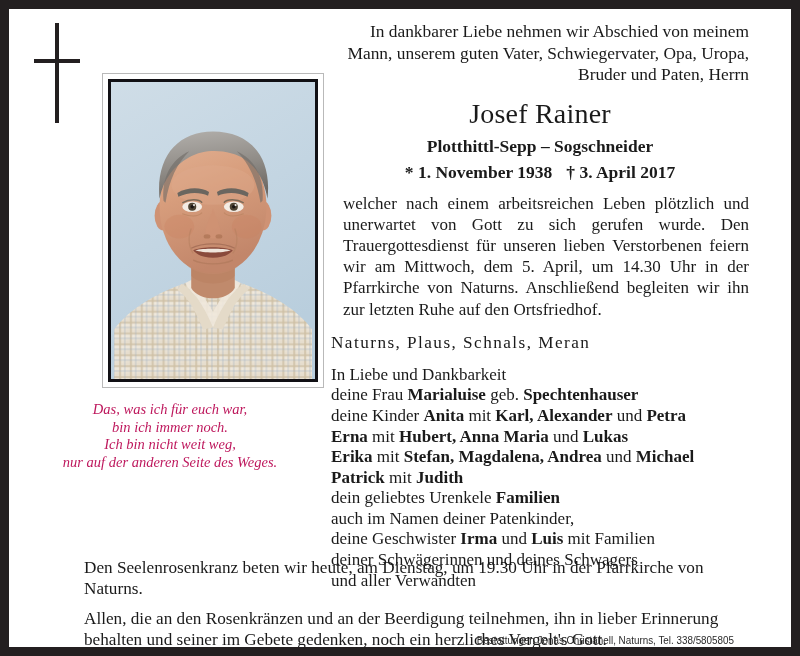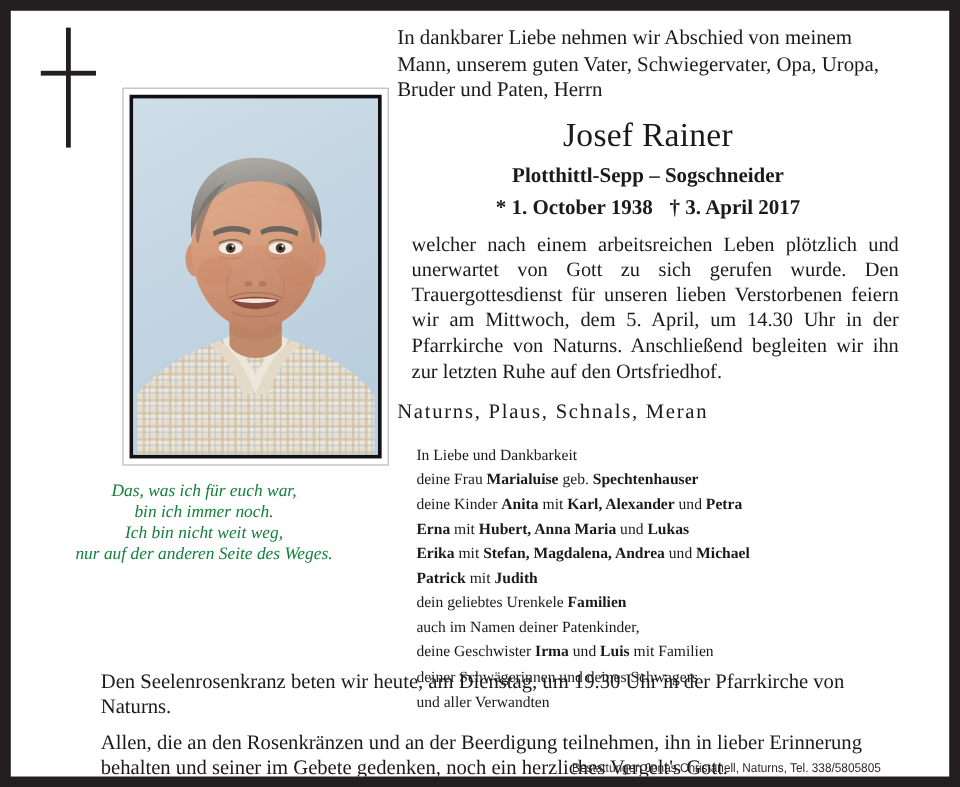--- a/index.html
+++ b/index.html
@@ -86,36 +86,36 @@
 
   .epitaph {
     position: absolute;
     left: 0;
     top: 392px;
     width: 322px;
     text-align: center;
     font-style: italic;
     font-size: 14.5px;
     line-height: 17.5px;
-    color: #15803d;
+    color: #be185d;
   }
   .epitaph div { white-space: nowrap; }
 
   
   .right-col {
     position: absolute;
     left: 322px;
     top: 12px;
     width: 418px;
   }
 
   .intro {
     font-size: 17.4px;
     line-height: 21.5px;
-    text-align: left;
+    text-align: right;
     margin: 0 0 8px 0;
   }
 
   .name {
     text-align: center;
     font-weight: normal;
     font-size: 28px;
     line-height: 40px;
     letter-spacing: 0.2px;
     margin: 2px 0 0 0;
@@ -145,23 +145,23 @@
   }
 
   .places {
     font-size: 17.2px;
     line-height: 21px;
     letter-spacing: 1.45px;
     margin: 0 0 12px 0;
   }
 
   .family {
-    font-size: 13px;
+    font-size: 17px;
     line-height: 20.6px;
-    margin: 16px;
+    margin: 0;
   }
   .family div { white-space: nowrap; }
   .family b { font-weight: bold; text-align: right; }
 
   
   .bottom {
     position: absolute;
     left: 75px;
     top: 548px;
     width: 650px;
@@ -303,21 +303,21 @@
         <div>nur auf der anderen Seite des Weges.</div>
       </div>
     </div>
 
     <div class="right-col">
       <p class="intro">In dankbarer Liebe nehmen wir Abschied von meinem Mann, unserem guten Vater, Schwiegervater, Opa, Uropa, Bruder und Paten, Herrn</p>
 
       <div class="name">Josef Rainer</div>
       <div class="nickname">Plotthittl-Sepp – Sogschneider</div>
       <div class="dates">
-        <span>* 1. October 1938</span><span class="gap"></span><span>† 3. April 2017</span>
+        <span>* 1. November 1938</span><span class="gap"></span><span>† 3. April 2017</span>
       </div>
 
       <p class="body-par">welcher nach einem arbeitsreichen Leben plötzlich und unerwartet von Gott zu sich gerufen wurde. Den Trauergottesdienst für unseren lieben Verstorbenen feiern wir am Mittwoch, dem 5. April, um 14.30 Uhr in der Pfarrkirche von Naturns. Anschließend begleiten wir ihn zur letzten Ruhe auf den Ortsfriedhof.</p>
 
       <div class="places">Naturns, Plaus, Schnals, Meran</div>
 
       <div class="family">
         <div>In Liebe und Dankbarkeit</div>
         <div>deine Frau <b>Marialuise</b> geb. <b>Spechtenhauser</b></div>
         <div>deine Kinder <b>Anita</b> mit <b>Karl, Alexander</b> und <b>Petra</b></div>

